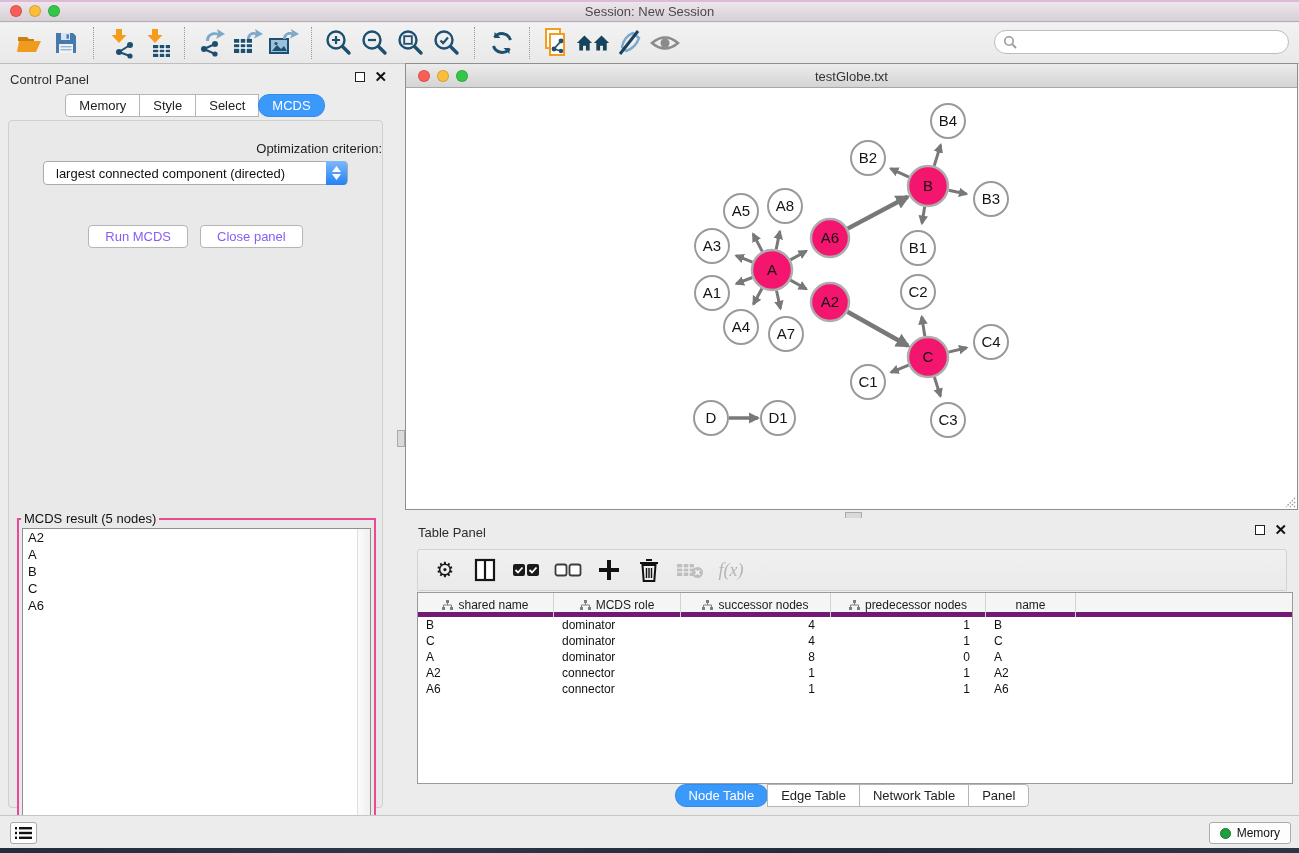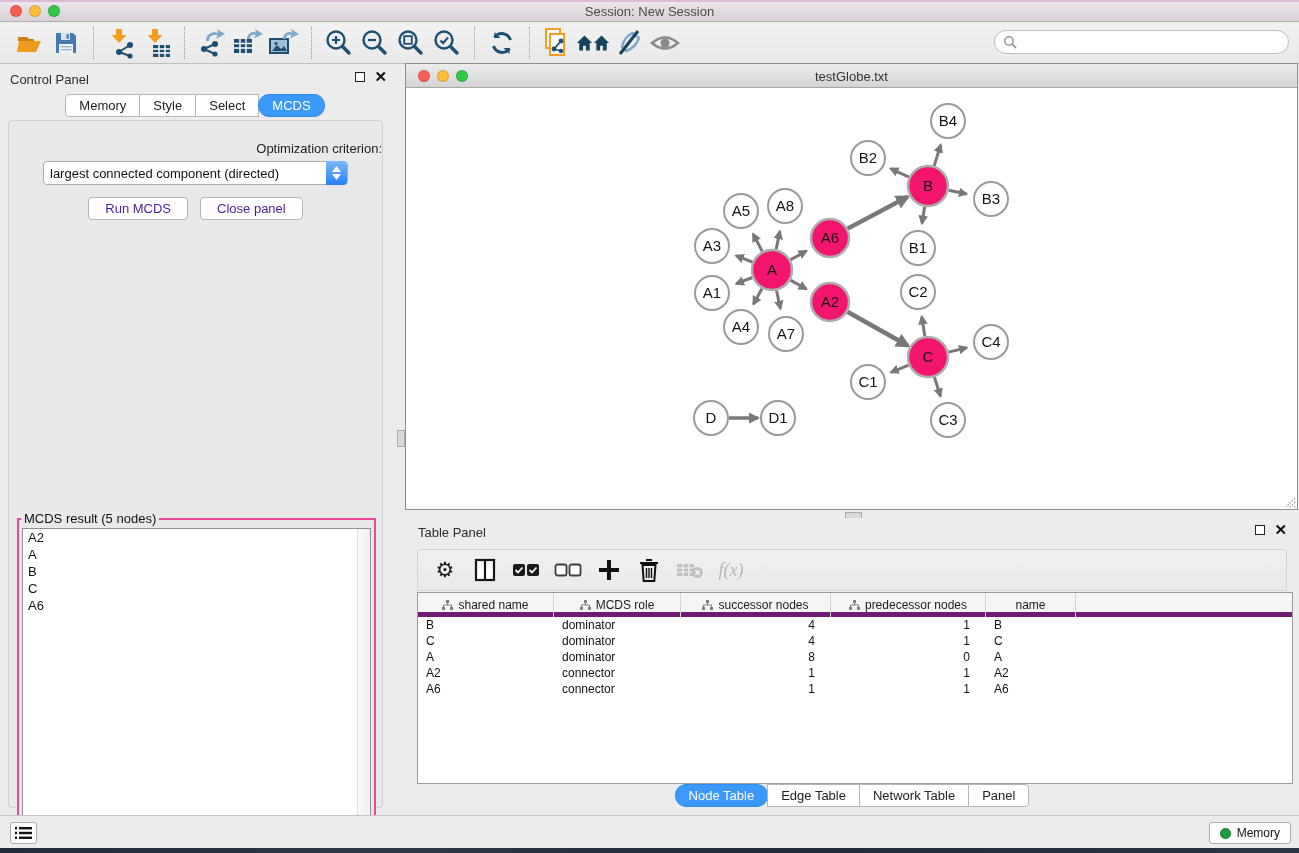--- a/index.html
+++ b/index.html
@@ -36,25 +36,25 @@
   .seg { display:inline-flex; }
   .seg-btn { background:#fff; border:1px solid #b5b5b5; padding:3px 13px; font-size:13px; color:#222; margin-left:-1px; cursor:default; }
   .seg-btn:first-child { border-radius:4px 0 0 4px; margin-left:0; }
   .seg-btn:last-child { border-radius:0 4px 4px 0; }
   .seg-btn.active { background:#3b99fc; border-color:#2f8bf0; color:#fff;border-radius:11px; }
   .cp-body { position:absolute; left:8px; top:56px; width:375px; height:688px; background:#e9e9e9;
     border:1px solid #cfcfcf; border-radius:4px; }
   .opt-label { position:absolute; left:0; width:100%; top:20px; text-align:right; font-size:13px; color:#1d1d1d; }
   .opt-select { position:absolute; left:34px; top:40px; width:305px; height:24px; background:#fff;
     border:1px solid #ababab; border-radius:4px; font-size:13px; color:#111;
-    display:flex; align-items:center; padding-left:6px; }
+    display:flex; align-items:center; padding-left:12px; }
   .opt-stepper { position:absolute; right:0; top:-1px; width:21px; height:24px; border-radius:0 4px 4px 0;
     background:linear-gradient(#7cb9fb,#2381f6); display:flex; flex-direction:column; align-items:center; justify-content:center; gap:2px; }
   .cp-buttons { position:absolute; left:0; top:76px; width:100%; display:flex; justify-content:center; gap:12px; }
-  .push-btn { background:#fff; border:1px solid #b5b5b5; border-radius:4px; font-size:13px; color:#4c1d95; padding:3px 16px; }
+  .push-btn { background:#fff; border:1px solid #b5b5b5; border-radius:4px; font-size:13px; color:#8b5cf6; padding:3px 16px;margin-top:28px; }
   .mcds-fieldset { position:absolute; left:8px; top:390px; width:359px; height:342px;
     border:2px solid #ec4899; background:#e9e9e9; }
   .mcds-fieldset legend { font-size:13px; color:#111; margin-left:2px; padding:0 3px; }
   .mcds-list { position:absolute; left:3px; top:2px; right:3px; bottom:3px; background:#fff;
     border:1px solid #8f8f8f; overflow:hidden; }
   .mcds-scroll { position:absolute; right:0; top:0; bottom:0; width:13px; background:linear-gradient(90deg,#fbfbfb,#efefef); border-left:1px solid #dedede; }
   .li { font-size:13px; color:#111; padding:1px 5px; line-height:15px; }
 
   
   .net-window { position:absolute; left:405px; top:63px; width:893px; height:447px;

